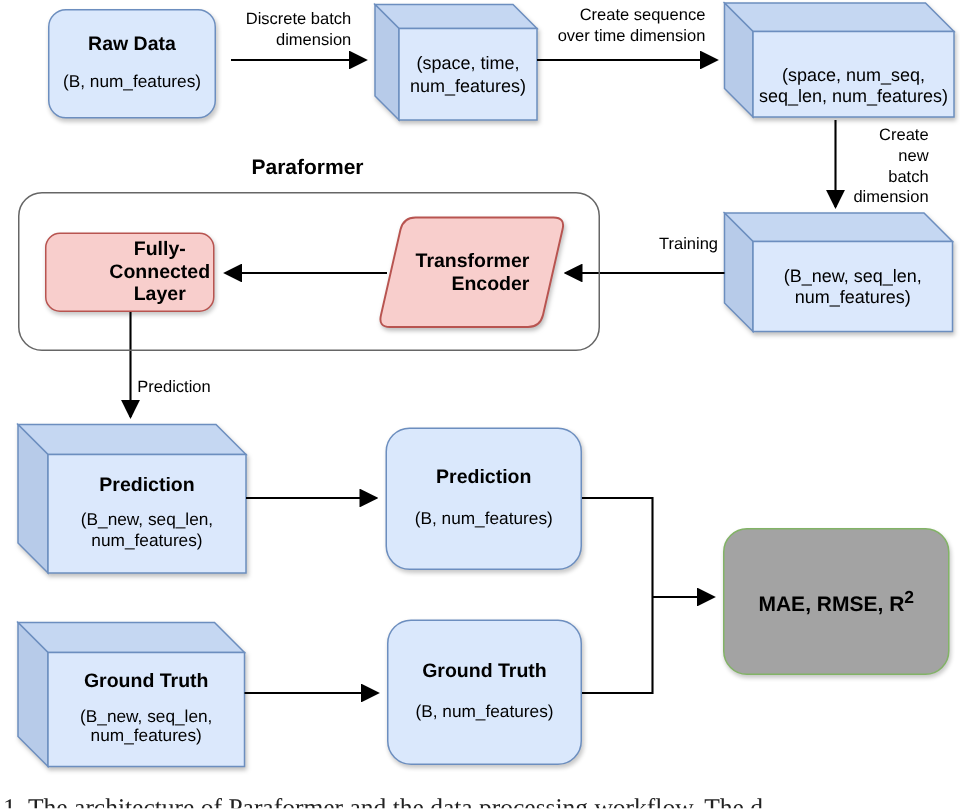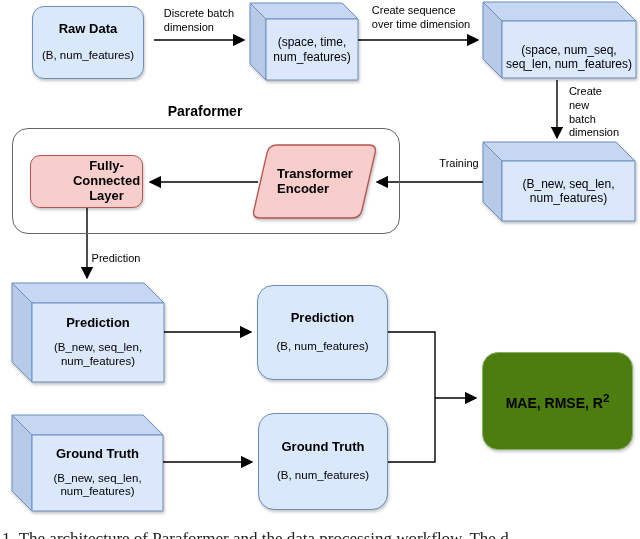--- a/index.html
+++ b/index.html
@@ -1,27 +1,27 @@
 <!DOCTYPE html>
 <html><head>
 <meta charset="utf-8">
 <style>
   html,body{margin:0;padding:0;background:#fff;}
   .stage{position:relative;width:640px;height:539px;background:#fff;overflow:hidden;
          font-family:"Liberation Sans",sans-serif;color:#000;}
   .abs{position:absolute;}
   .pre{white-space:pre-line;}
-  .center{transform:translate(-50%,-50%);text-align:left;}
+  .center{transform:translate(-50%,-50%);text-align:right;}
   .edge-label{font-size:11px;line-height:1.25;}
   .node-box{position:absolute;box-sizing:border-box;display:flex;flex-direction:column;
             align-items:center;justify-content:center;text-align:center;
             box-shadow:1px 2px 3px rgba(0,0,0,0.22);}
   .blue-box{background:#dae8fc;border:1px solid #6c8ebf;}
   .red-box{background:#f8cecc;border:1px solid #b85450;padding-left:40px;}
-  .green-box{background:#4d7c0f;border:1px solid #82b366;}
+  .green-box{background:#a3a3a3;border:1px solid #82b366;}
   .node-title{font-weight:bold;font-size:13px;line-height:1.15;}
   .node-sub{font-size:11.5px;line-height:1.2;}
   .container-frame{position:absolute;border:1px solid #666;border-radius:16px;background:transparent;}
   .group-title{font-weight:bold;font-size:14px;}
   .cube-text{position:absolute;display:flex;flex-direction:column;align-items:center;
              justify-content:center;text-align:center;}
   svg .shape{filter:drop-shadow(1px 2px 1.5px rgba(0,0,0,0.25));}
   .cube-front{fill:#dbe8fc;stroke:#6c8ebf;stroke-width:1;}
   .cube-top{fill:#c5d7f2;stroke:#6c8ebf;stroke-width:1;}
   .cube-left{fill:#b7cbe9;stroke:#6c8ebf;stroke-width:1;}

